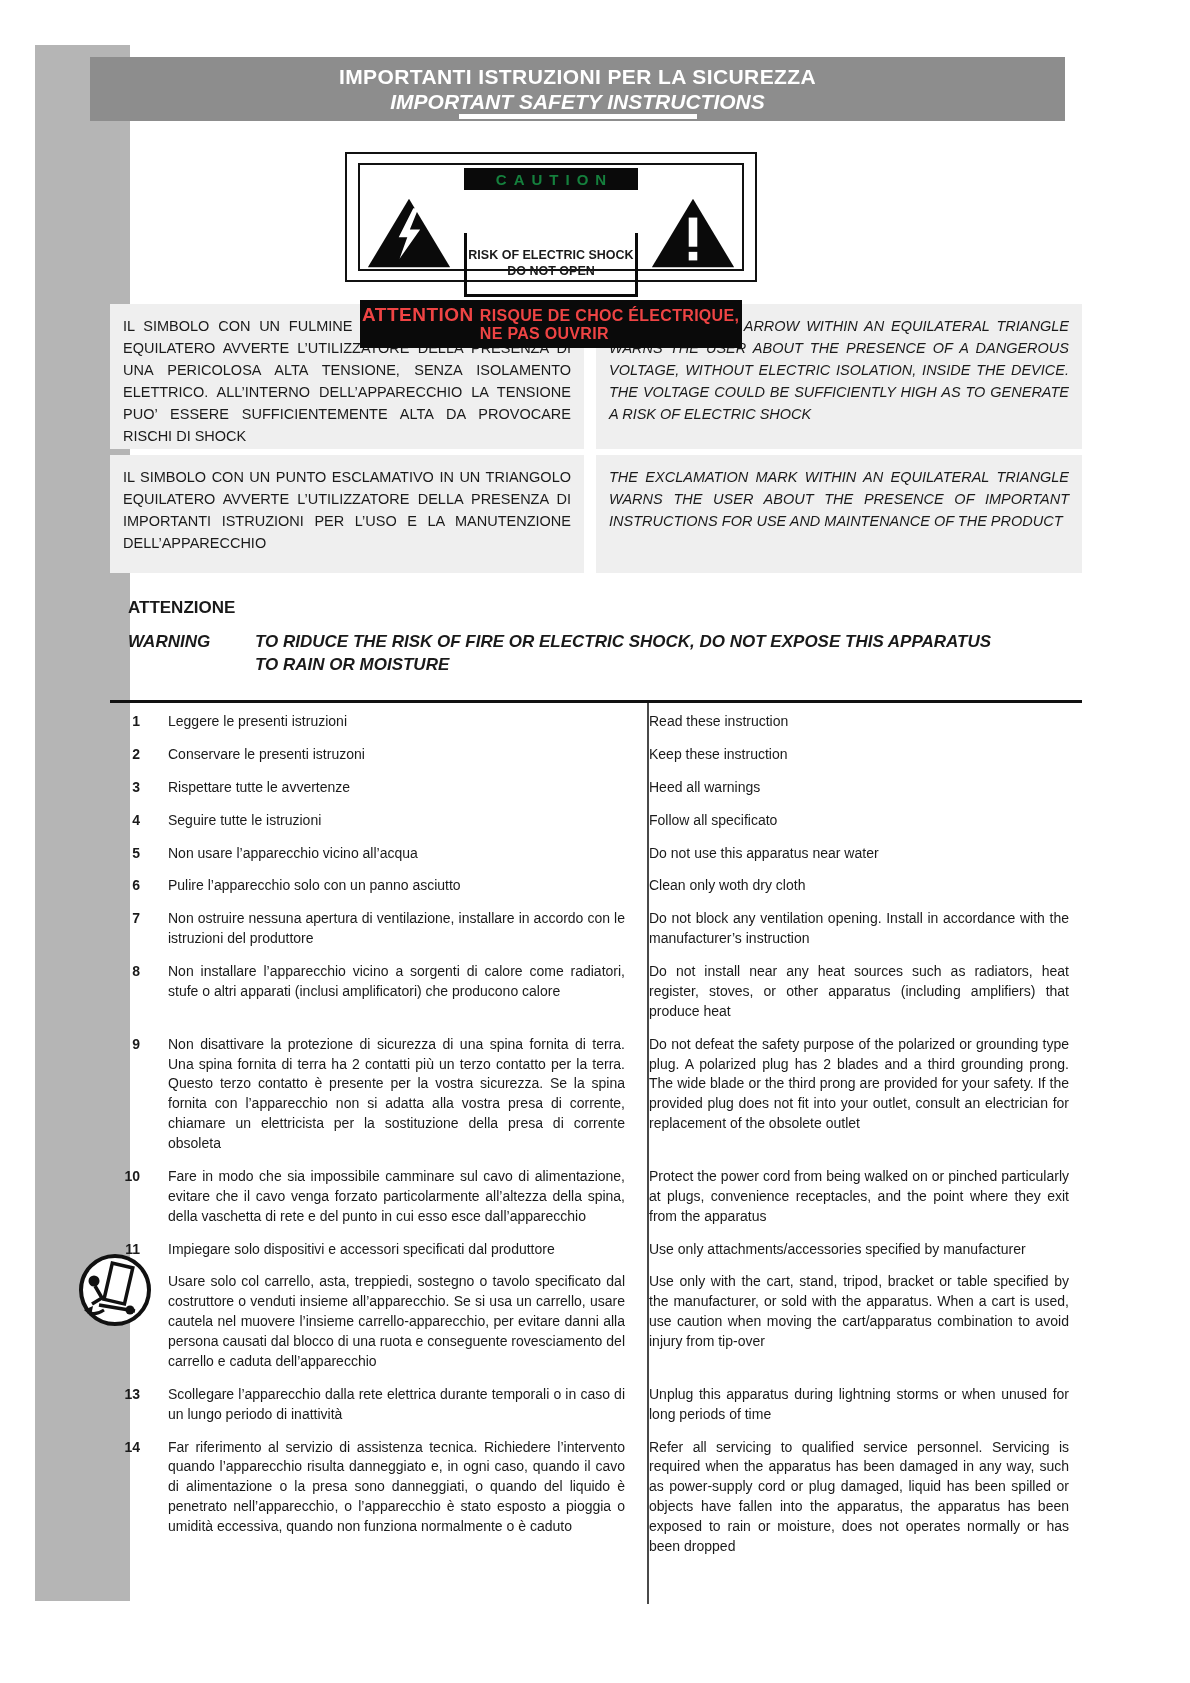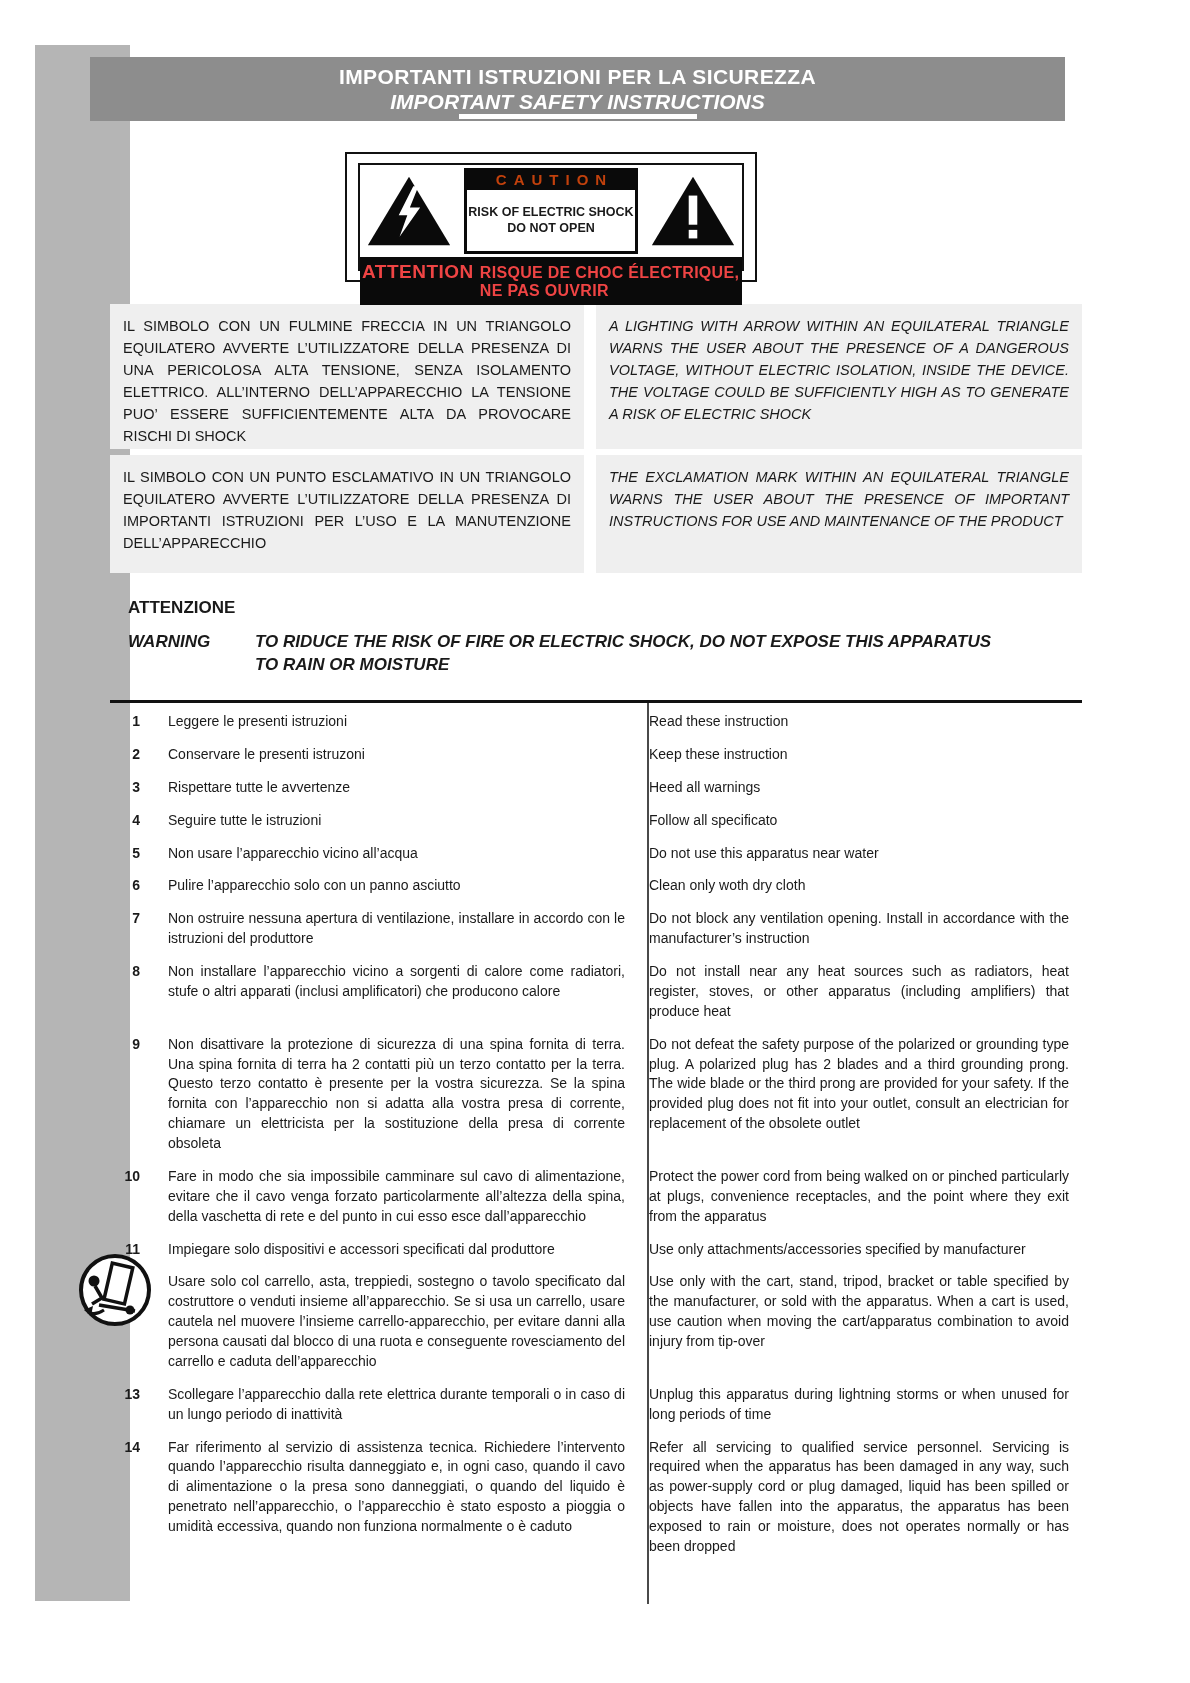--- a/index.html
+++ b/index.html
@@ -11,22 +11,22 @@
   .header-band { position:absolute; left:90px; top:57px; width:975px; height:64px; background:#8d8d8d; color:#ffffff; text-align:center; z-index:2; padding-top:7px; }
   .header-title { font-size:21px; font-weight:bold; letter-spacing:0.4px; line-height:1.2; }
   .header-subtitle { font-size:21px; font-weight:bold; font-style:italic; line-height:1.2; }
   .header-underline { position:absolute; bottom:2px; left:50%; transform:translateX(-50%); width:238px; height:5px; background:#ffffff; }
 
   .caution-box { position:absolute; left:345px; top:152px; width:412px; height:130px; border:2px solid #111; background:#fff; padding:9px 11px; z-index:2; }
   .caution-inner { border:2px solid #111; height:100%; display:flex; flex-direction:column; }
   .caution-top { flex:1; display:flex; align-items:center; justify-content:space-between; padding:3px 6px; }
   .tri { width:86px; height:72px; flex:0 0 auto; }
   .caution-center { width:174px; display:flex; flex-direction:column; }
-  .caution-band { background:#0a0a0a; color:#c2410c; text-align:center; font-weight:bold; font-size:15px; letter-spacing:7px; padding:3px 0 2px 7px; }
-  .risk-box { border:3px solid #0a0a0a; border-top:none; text-align:center; font-weight:bold; font-size:12.5px; line-height:1.25; padding:15px 1px; }
+  .caution-band { background:#0a0a0a; color:#15803d; text-align:center; font-weight:bold; font-size:15px; letter-spacing:7px; padding:3px 0 2px 7px; }
+  .risk-box { border:3px solid #0a0a0a; border-top:none; text-align:center; font-weight:bold; font-size:12.5px; line-height:1.25; padding:15px 1px;margin-top:43px; }
   .attention-bar { background:#0a0a0a; color:#ef4444; display:flex; align-items:baseline; justify-content:center; gap:6px; padding:4px 2px 5px 2px; }
   .attention-word { font-size:19px; font-weight:bold; letter-spacing:0.5px; }
   .attention-rest { font-size:16px; font-weight:bold; letter-spacing:0.3px; }
 
   .note { position:absolute; background:#efefef; font-size:14.5px; line-height:1.52; text-align:justify; padding:11px 13px; }
   .note.it { left:110px; width:474px; }
   .note.en { left:596px; width:486px; font-style:italic; }
   .note.row1 { top:304px; height:145px; }
   .note.row2 { top:455px; height:118px; }
 

